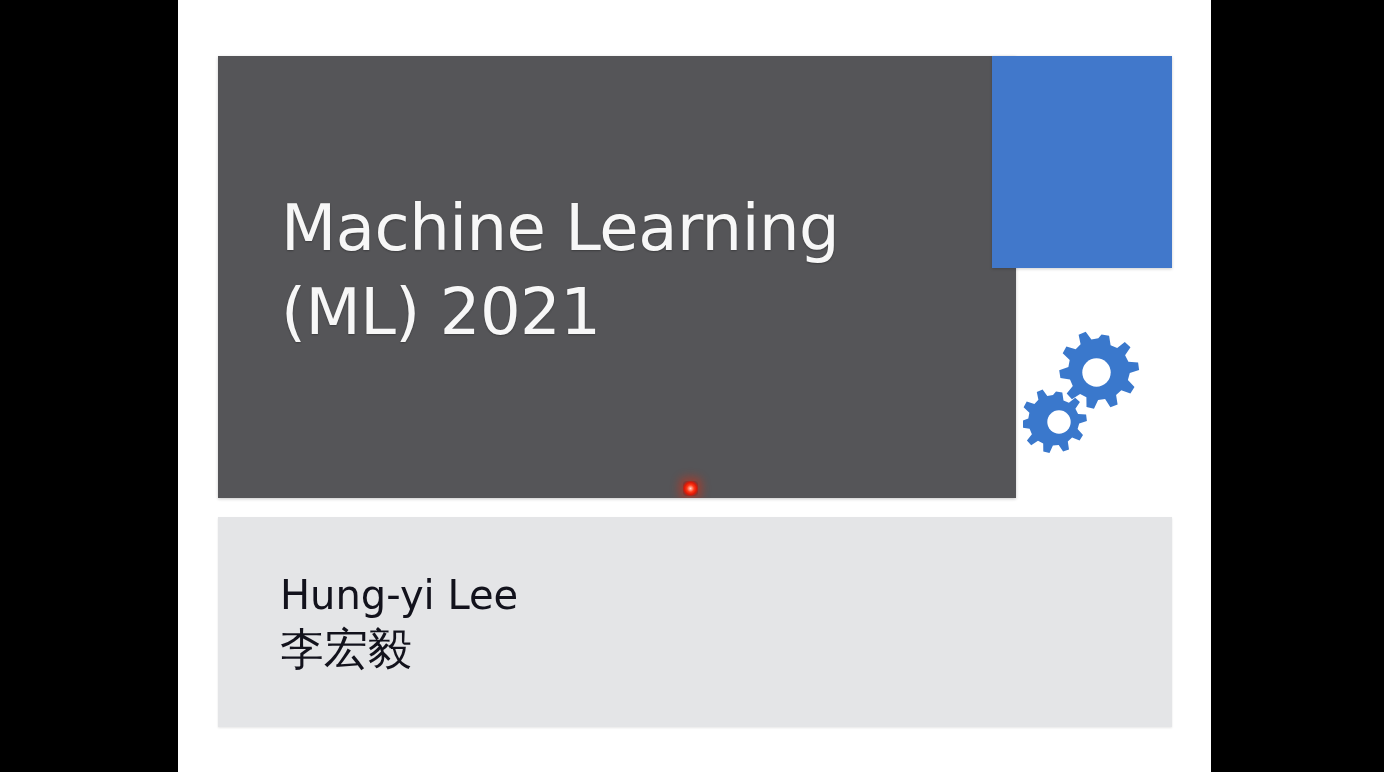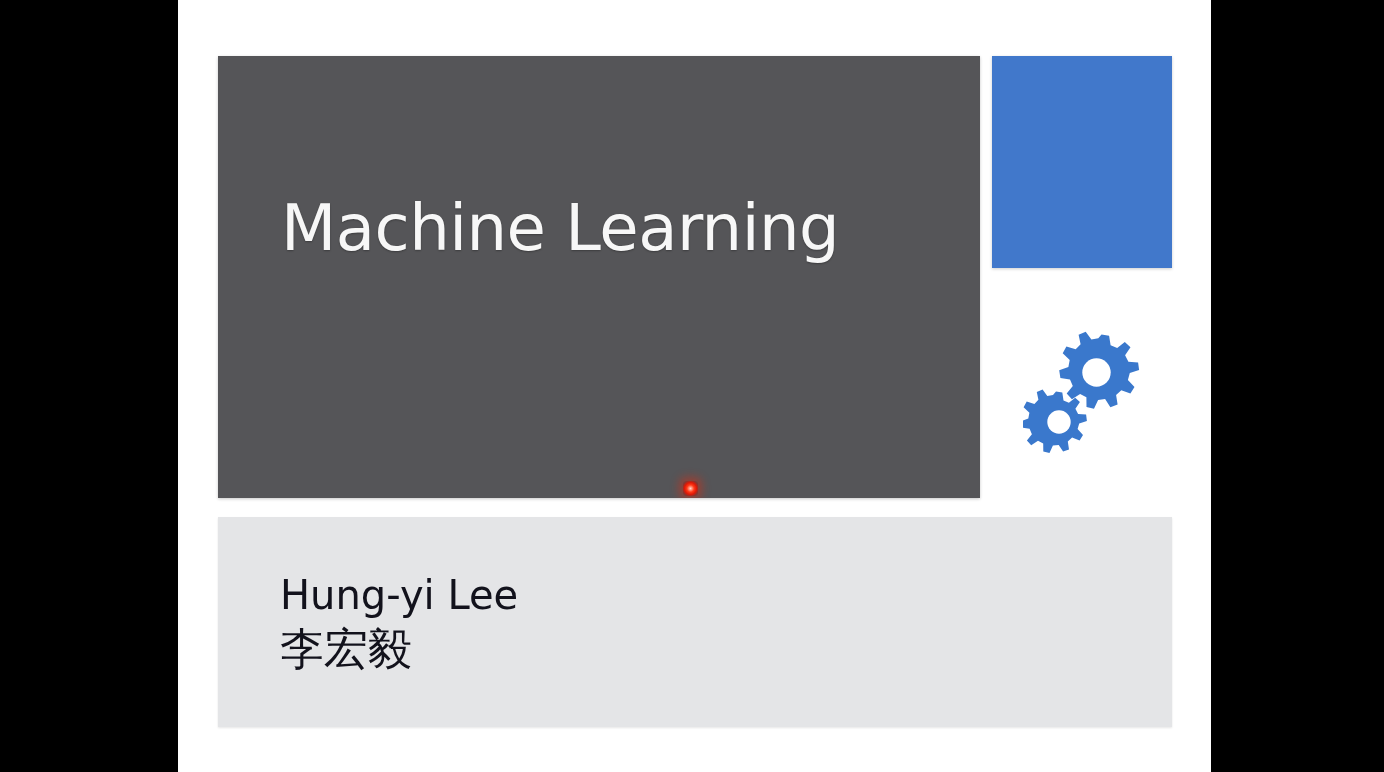--- a/index.html
+++ b/index.html
@@ -43,20 +43,21 @@
   
   #title-panel {
     position: absolute;
     left: 40px;      
     top: 56px;
     width: 762px;    
     height: 442px;   
     background: #555558;
     box-shadow: 0 1px 3px rgba(0,0,0,0.22);
     overflow: hidden;
+    padding-left: 36px;
   }
   #title-text-block {
     position: absolute;
     left: 63px;
     top: 130px;
     width: 660px;
   }
   .title-line {
     color: #f7f7f7;
     font-family: "DejaVu Sans", "Liberation Sans", sans-serif;
@@ -141,20 +142,21 @@
 
 <div id="video-frame">
 
   <div class="letterbox-bar" id="letterbox-left"></div>
 
   <div id="slide-canvas">
 
     <div id="title-panel">
       <div id="title-text-block">
         <div class="title-line">Machine Learning</div>
+        <div class="title-line">(ML) 2021</div>
       </div>
       <div id="laser-pointer"></div>
     </div>
 
     <div id="blue-rectangle"></div>
 
     <div id="gears-graphic">
       <svg viewBox="0 0 125 128" xmlns="http://www.w3.org/2000/svg" aria-hidden="true">
         <g fill="#3a78cc">
 

